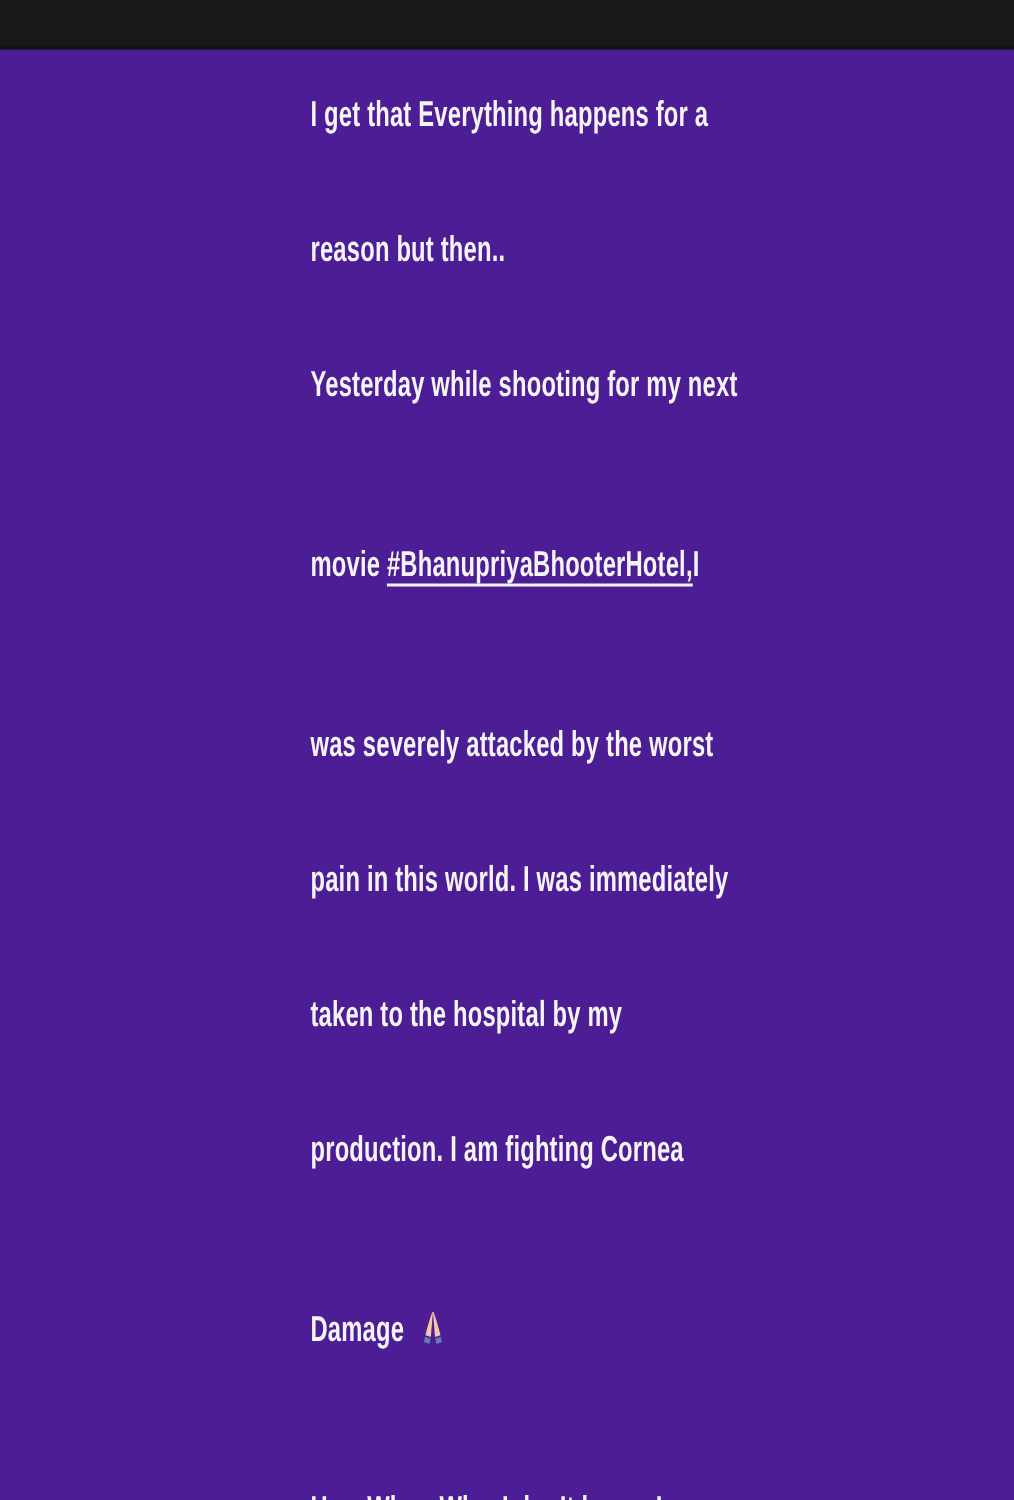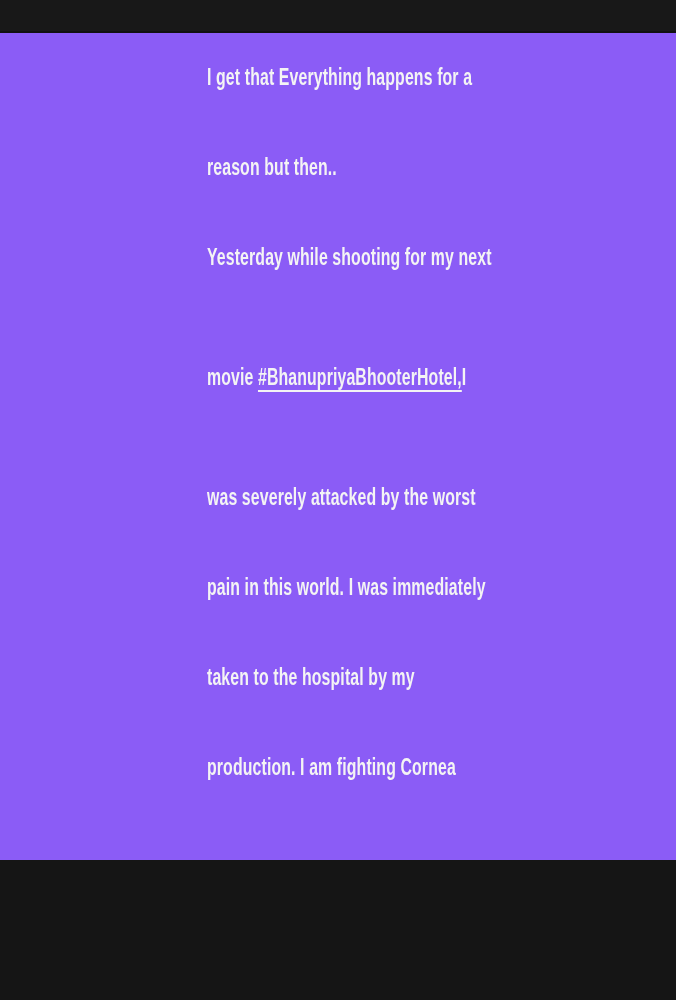--- a/index.html
+++ b/index.html
@@ -3,22 +3,22 @@
 <meta charset="utf-8">
 <style>
   html, body {
     margin: 0;
     padding: 0;
     background: #151515;
   }
   .canvas {
     position: relative;
     width: 676px;
-    height: 860px;
-    background: #8b5cf6;
+    height: 1000px;
+    background: #4c1d95;
     overflow: hidden;
     font-family: "Liberation Sans", sans-serif;
   }
   .top-band {
     position: absolute;
     top: 0; left: 0; right: 0;
     height: 31px;
     background: #181818;
     border-bottom: 2px solid #111111;
   }

